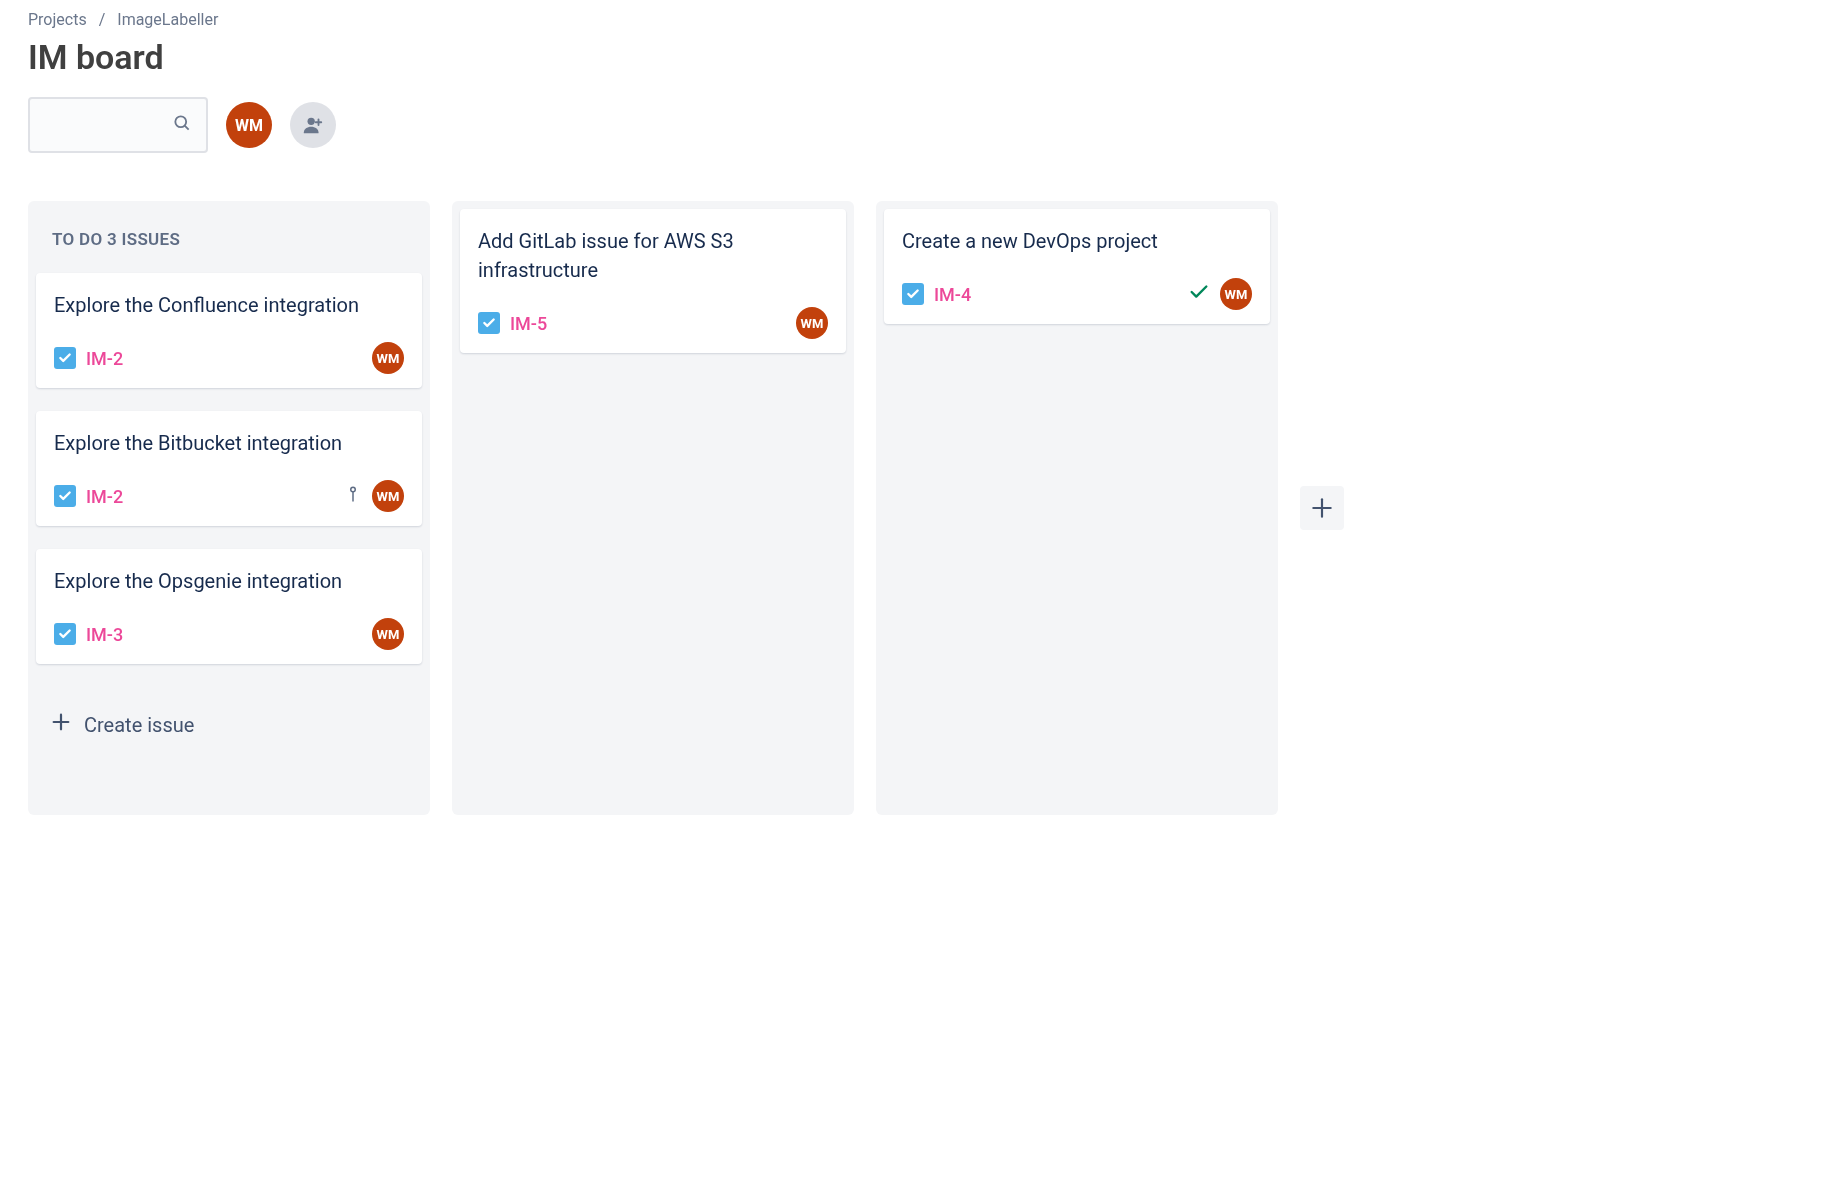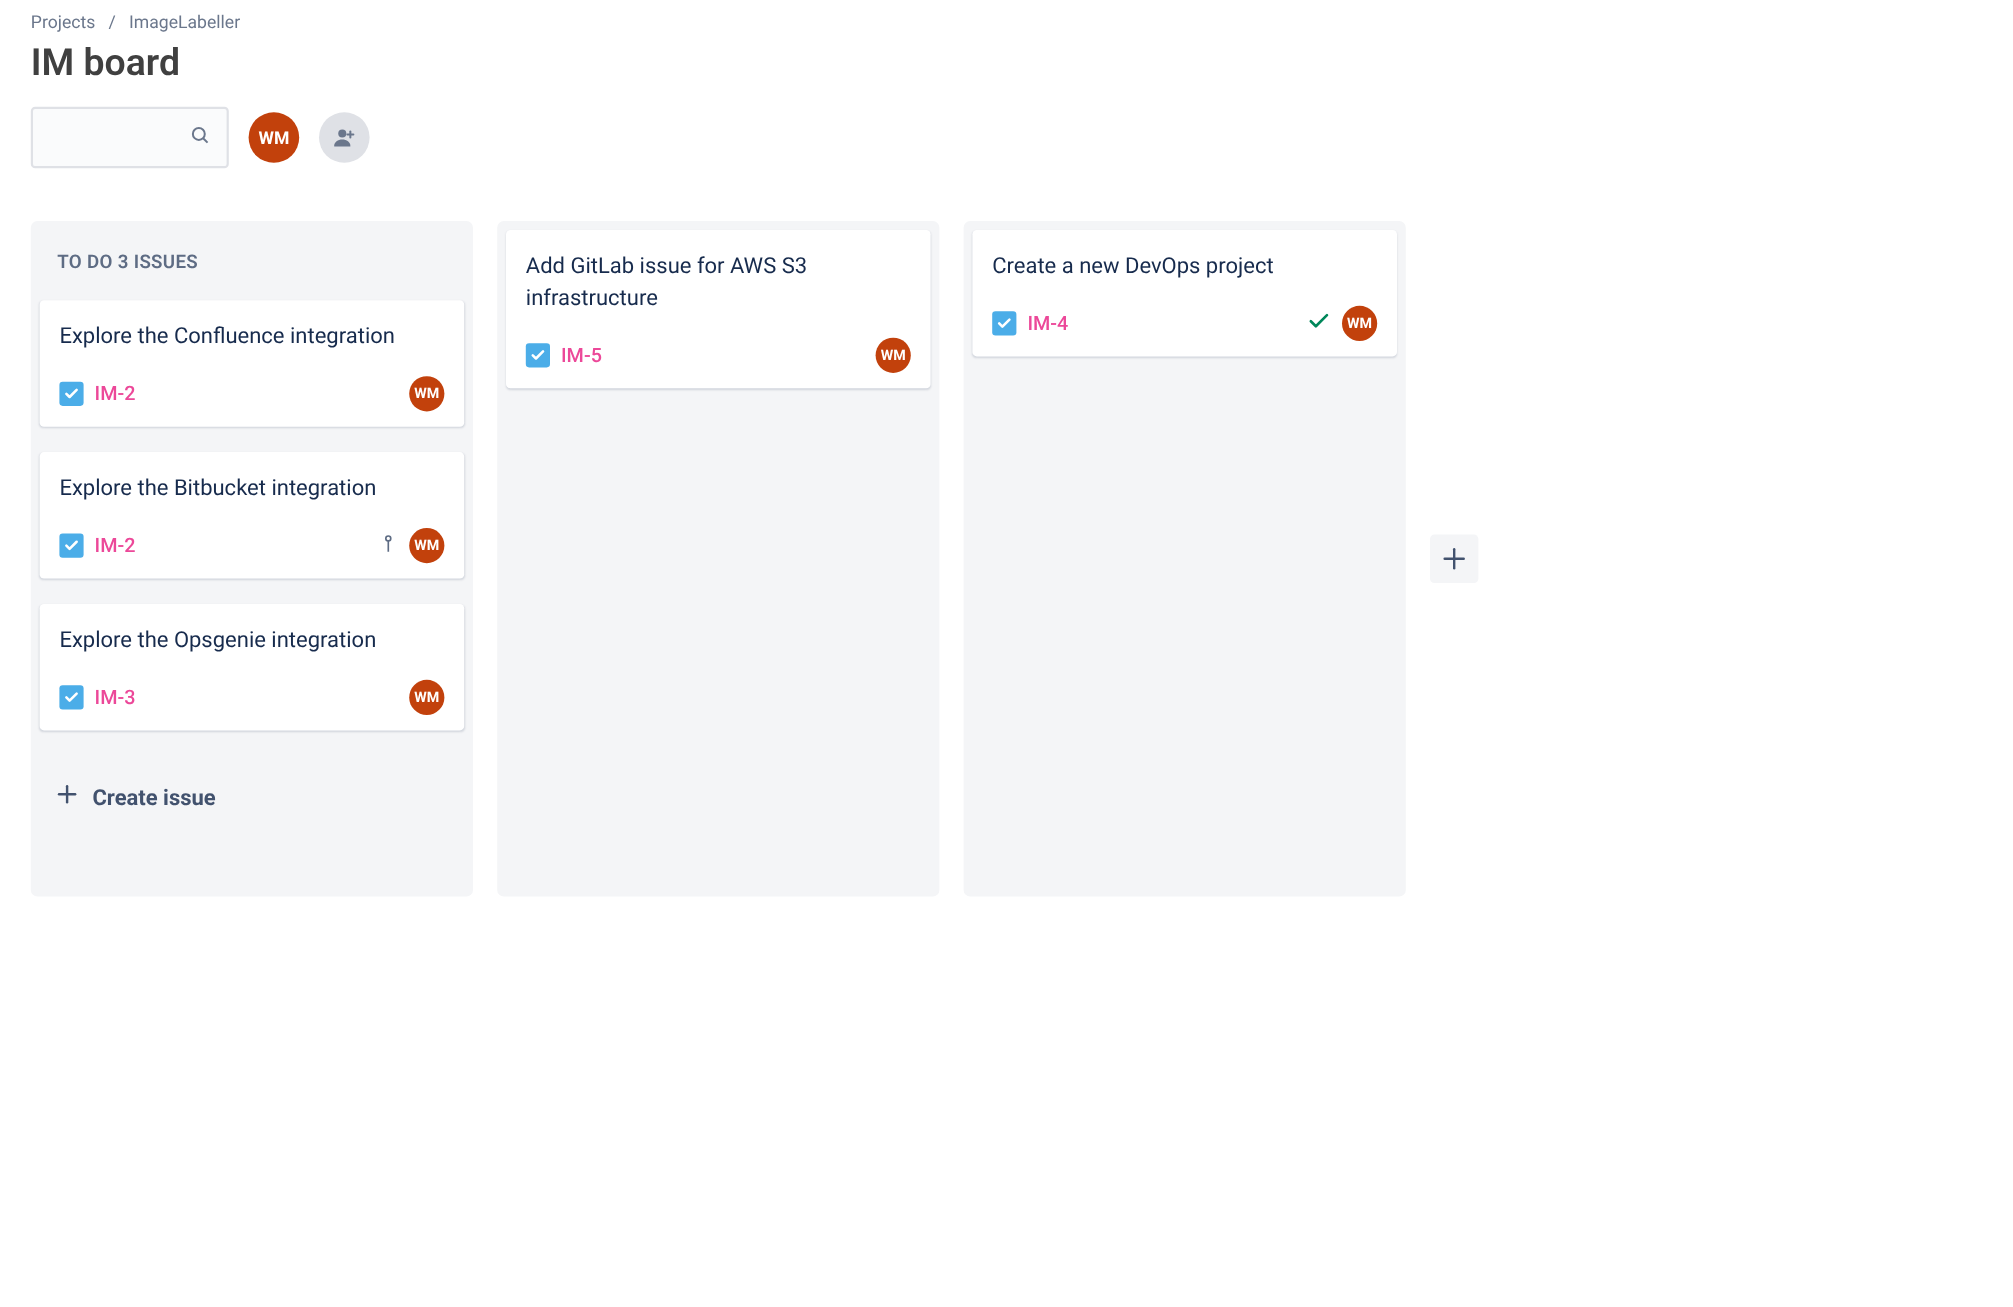--- a/index.html
+++ b/index.html
@@ -154,21 +154,21 @@
     .priority-icon { color: #5E6C84; }
     .card-done-check { color: #00875A; }
 
     .create-issue {
       display: flex;
       align-items: center;
       gap: 12px;
       padding: 16px 14px;
       color: #42526E;
       font-size: 20px;
-      font-weight: 700;
+      font-weight: 400;
       cursor: pointer;
       margin-top: 8px;
     }
 
     .add-column-btn {
       width: 44px;
       height: 44px;
       background: #F4F5F7;
       border-radius: 4px;
       display: flex;

